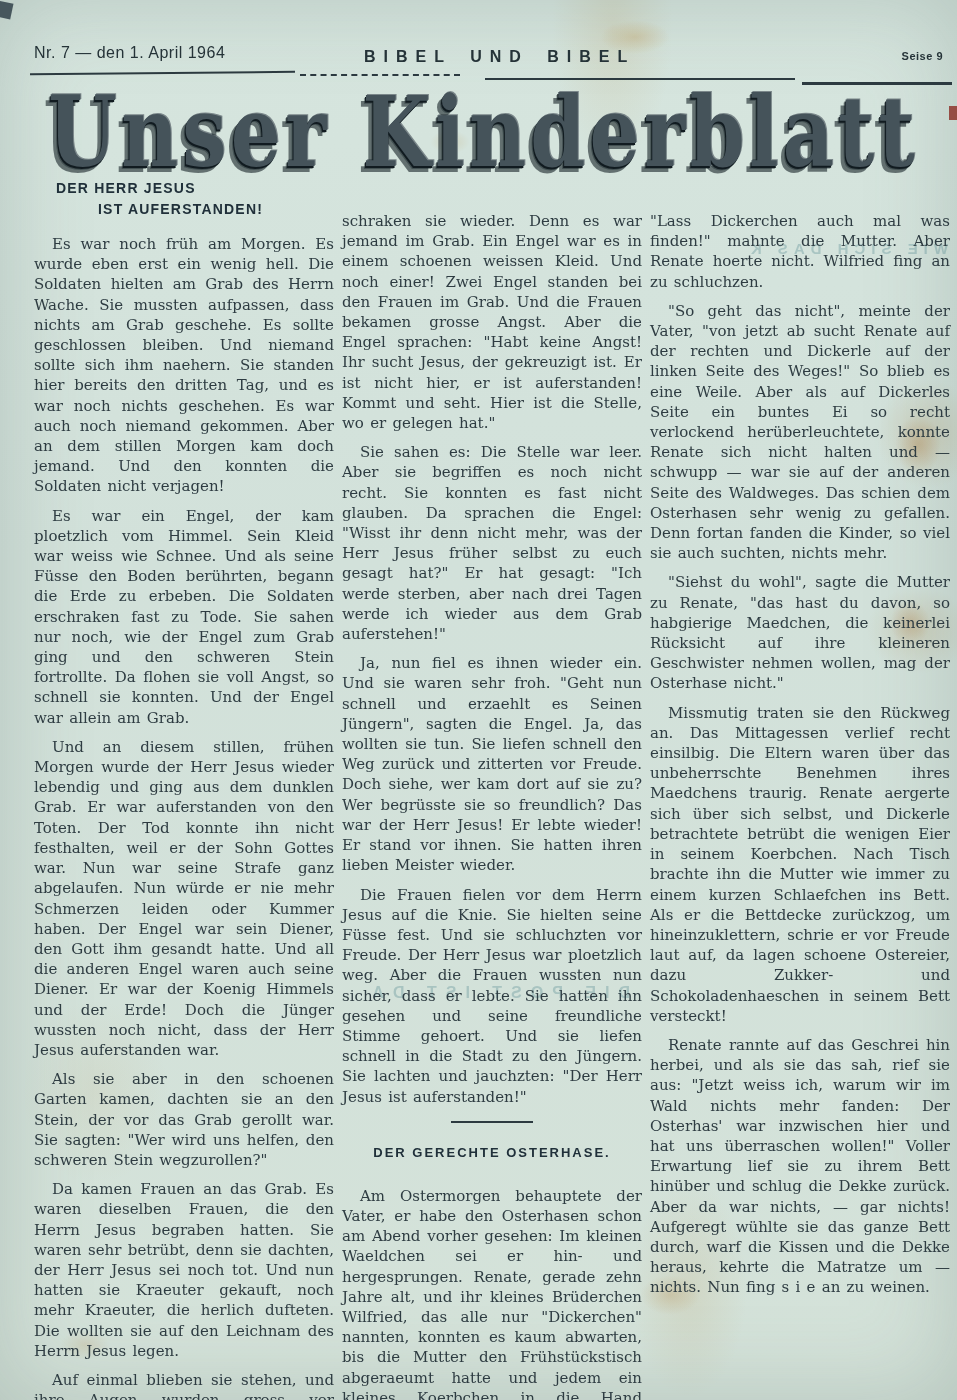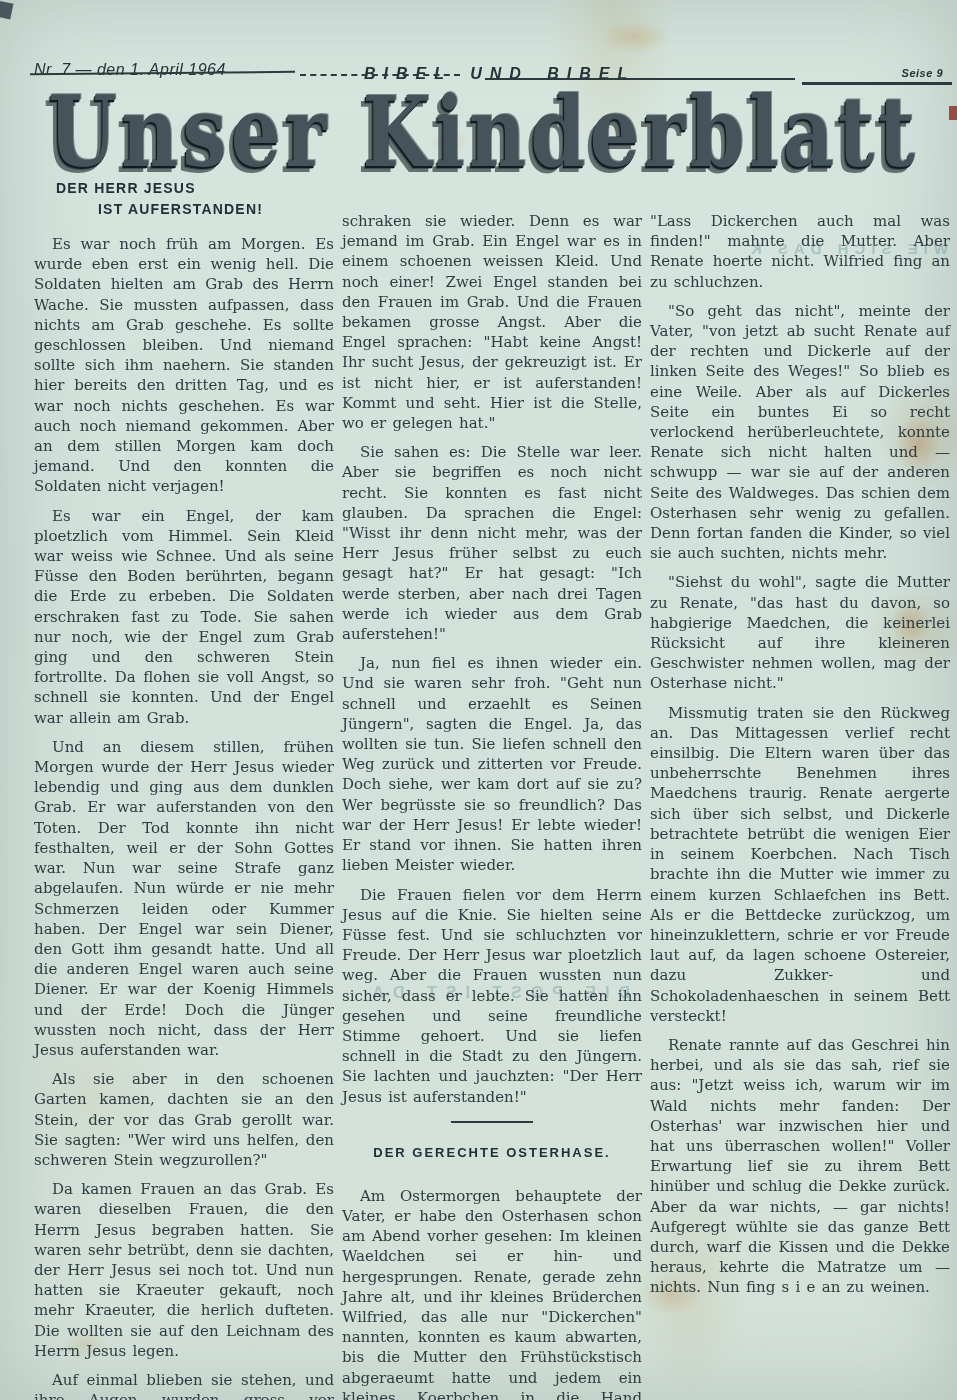--- a/index.html
+++ b/index.html
@@ -26,22 +26,22 @@
   .red-mark{position:absolute;right:0;top:106px;width:8px;height:14px;background:#8a2a22;opacity:.8;}
   .stain{position:absolute;border-radius:50%;pointer-events:none;}
   .stain.s1{left:600px;top:20px;width:70px;height:34px;background:radial-gradient(ellipse,rgba(187,150,80,.30),rgba(187,150,80,0) 70%);}
   .stain.s2{left:895px;top:415px;width:46px;height:60px;background:radial-gradient(ellipse,rgba(170,120,60,.35),rgba(170,120,60,0) 70%);}
   .stain.s3{left:890px;top:600px;width:40px;height:46px;background:radial-gradient(ellipse,rgba(170,120,60,.30),rgba(170,120,60,0) 70%);}
   .stain.s4{left:640px;top:1275px;width:60px;height:40px;background:radial-gradient(ellipse,rgba(180,140,75,.28),rgba(180,140,75,0) 70%);}
   .stain.s5{left:60px;top:1330px;width:50px;height:30px;background:radial-gradient(ellipse,rgba(180,140,75,.20),rgba(180,140,75,0) 70%);}
   .stain.s6{left:430px;top:130px;width:40px;height:24px;background:radial-gradient(ellipse,rgba(187,150,80,.22),rgba(187,150,80,0) 70%);}
 
   
-  .header{position:absolute;left:34px;right:12px;top:59px;height:26px;
-    font-family:"Liberation Sans", sans-serif;color:#253338;font-style:italic;}
+  .header{position:absolute;left:34px;right:12px;top:42px;height:26px;
+    font-family:"Liberation Sans", sans-serif;color:#253338;}
   .header .issue{position:absolute;left:0;top:2px;font-size:16px;letter-spacing:.5px;}
   .header .pub{position:absolute;left:330px;top:6px;font-size:16px;font-weight:bold;letter-spacing:8px;word-spacing:6px;}
   .header .page-num{position:absolute;right:2px;top:8px;font-size:11px;font-weight:bold;letter-spacing:.5px;}
   .rule{position:absolute;background:#2c3a40;height:2px;}
   .rule.r1{left:30px;top:72px;width:265px;transform:rotate(-0.5deg);}
   .rule.r2{left:300px;top:74px;width:160px;height:0;background:none;border-top:2px dashed #2c3a40;}
   .rule.r3{left:485px;top:78px;width:310px;}
   .rule.r4{left:802px;top:82px;width:150px;height:3px;}
 
   

